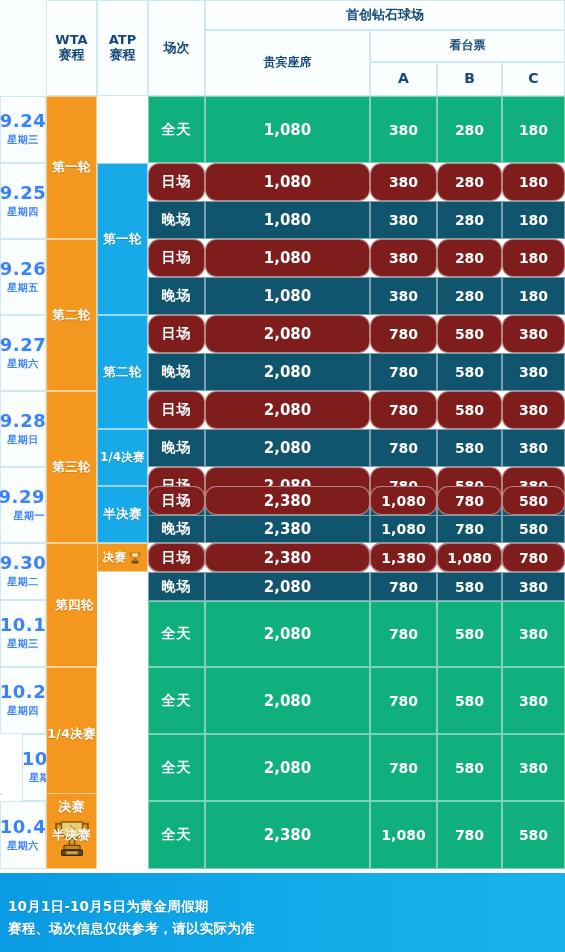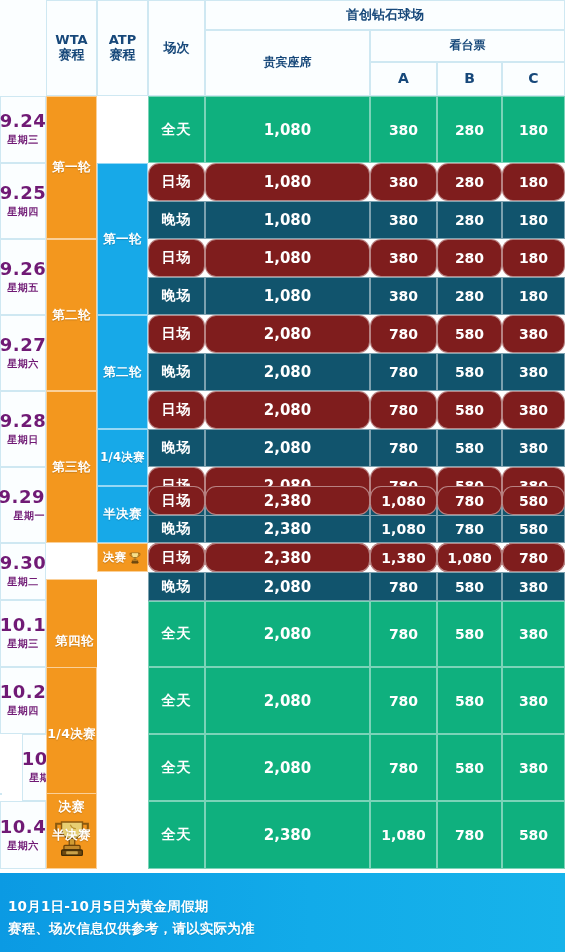--- a/index.html
+++ b/index.html
@@ -37,21 +37,21 @@
   .stage.blue{background:#17a9e8;}
   .stage.white{background:#ffffff;border-color:#ffffff;}
   .stage .lbl{position:relative;z-index:2;text-shadow:0 1px 1px rgba(0,0,0,.18);}
   .stage.withtrophy{flex-direction:column;gap:1px;}
 
   
   .datecell{
     position:absolute;box-sizing:border-box;
     display:flex;flex-direction:column;align-items:center;justify-content:center;
     background:#fbfeff;border:1px solid #cfe8f2;
-    color:#701a75;
+    color:#3b82f6;
   }
   .datecell .d{font-size:18px;font-weight:bold;letter-spacing:.5px;line-height:1;}
   .datecell .w{font-size:10px;font-weight:bold;margin-top:3px;letter-spacing:.5px;}
 
   
   .drow{position:absolute;left:148px;width:417px;box-sizing:border-box;}
   .dcell{
     position:absolute;top:0;height:100%;box-sizing:border-box;
     display:flex;align-items:center;justify-content:center;
     color:#ffffff;font-weight:bold;
@@ -163,21 +163,21 @@
 
   <div class="stage orange" style="left:46px;top:96px;width:51px;height:143px;">
     <span class="lbl">第一轮</span>
   </div>
   <div class="stage orange" style="left:46px;top:239px;width:51px;height:152px;">
     <span class="lbl">第二轮</span>
   </div>
   <div class="stage orange" style="left:46px;top:391px;width:51px;height:152px;">
     <span class="lbl">第三轮</span>
   </div>
-  <div class="stage orange" style="left:46px;top:543px;width:57px;height:124px;margin-top:36px;">
+  <div class="stage orange" style="left:46px;top:543px;width:57px;height:124px;">
     <span class="lbl">第四轮</span>
   </div>
   <div class="stage orange" style="left:46px;top:667px;width:51px;height:134px;">
     <span class="lbl">1/4决赛</span>
   </div>
   <div class="stage orange" style="left:46px;top:801px;width:51px;height:68px;">
     <span class="lbl">半决赛</span>
   </div>
   <div class="stage orange withtrophy" style="left:46px;top:793px;width:51px;height:0;overflow:hidden;"></div>
 

